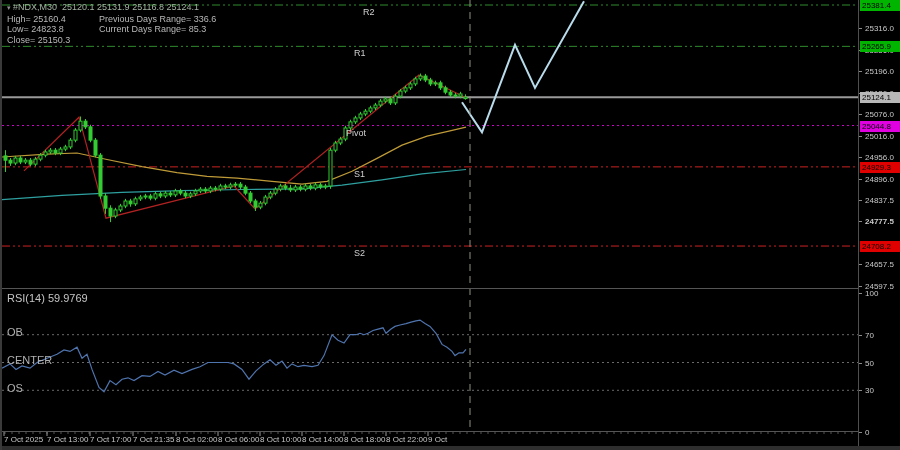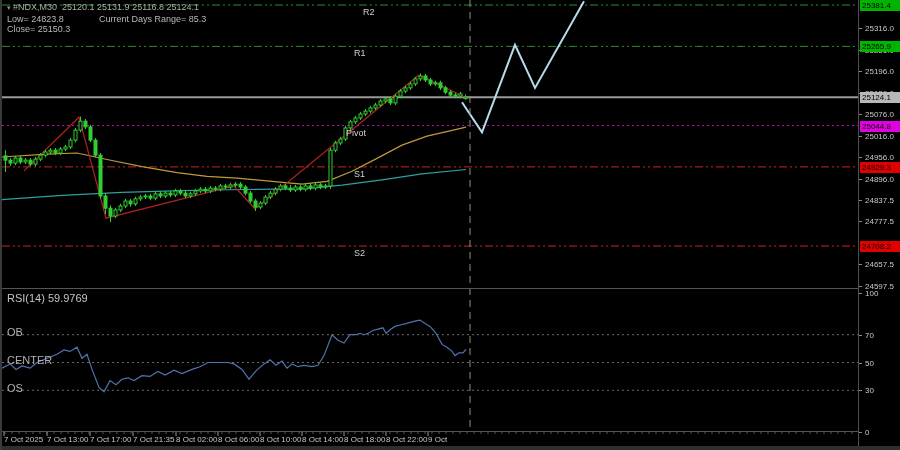--- a/index.html
+++ b/index.html
@@ -373,20 +373,21 @@
       <line x1="216" x2="216" y1="432" y2="436" stroke="#999" stroke-width="1"></line>
       <line x1="258" x2="258" y1="432" y2="436" stroke="#999" stroke-width="1"></line>
       <line x1="300" x2="300" y1="432" y2="436" stroke="#999" stroke-width="1"></line>
       <line x1="342" x2="342" y1="432" y2="436" stroke="#999" stroke-width="1"></line>
       <line x1="384" x2="384" y1="432" y2="436" stroke="#999" stroke-width="1"></line>
       <line x1="426" x2="426" y1="432" y2="436" stroke="#999" stroke-width="1"></line>
     </svg>
 
   <div class="overlay info">
     <div class="sym-line"><span class="arrow">▾</span> <span>#NDX,M30</span>  <span>25120.1 25131.9 25116.8 25124.1</span></div>
+    <div class="row"><span class="col1">High= 25160.4</span><span>Previous Days Range= 336.6</span></div>
     <div class="row"><span class="col1">Low= 24823.8</span><span>Current Days Range= 85.3</span></div>
     <div class="row"><span class="col1">Close= 25150.3</span><span></span></div>
   </div>
 
   <div class="rsi-label" style="top:292px">RSI(14) 59.9769</div>
   <div class="rsi-label" style="top:326px;color:#b0b0b0">OB</div>
   <div class="rsi-label" style="top:354px;color:#b0b0b0">CENTER</div>
   <div class="rsi-label" style="top:382px;color:#b0b0b0">OS</div>
 
   <div class="scale" id="price-scale">
@@ -402,21 +403,21 @@
       <div class="tick" style="top: 110px;">25076.0</div>
       <div class="tickmark" style="top: 136px;"></div>
       <div class="tick" style="top: 132px;">25016.0</div>
       <div class="tickmark" style="top: 157px;"></div>
       <div class="tick" style="top: 153px;">24956.0</div>
       <div class="tickmark" style="top: 179px;"></div>
       <div class="tick" style="top: 175px;">24896.0</div>
       <div class="tickmark" style="top: 200px;"></div>
       <div class="tick" style="top: 196px;">24837.5</div>
       <div class="tickmark" style="top: 221px;"></div>
-      <div class="tick" style="top: 217px;">24777.5</div>
+      <div class="tick" style="top: 217px; font-weight: bold;">24777.5</div>
       <div class="tickmark" style="top: 264px;"></div>
       <div class="tick" style="top: 260px;">24657.5</div>
       <div class="tickmark" style="top: 286px;"></div>
       <div class="tick" style="top: 282px;">24597.5</div>
       <div class="tickmark" style="top: 293px;"></div>
       <div class="tick" style="top: 289px;">100</div>
       <div class="tickmark" style="top: 335px;"></div>
       <div class="tick" style="top: 331px;">70</div>
       <div class="tickmark" style="top: 363px;"></div>
       <div class="tick" style="top: 359px;">50</div>

